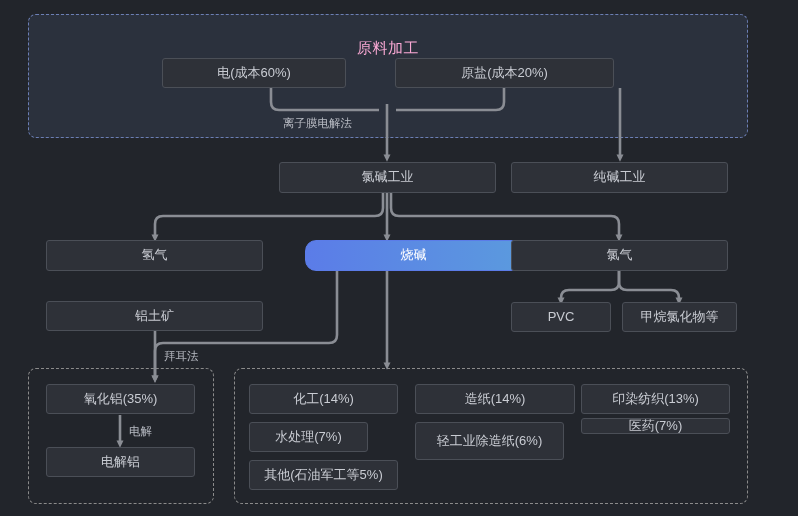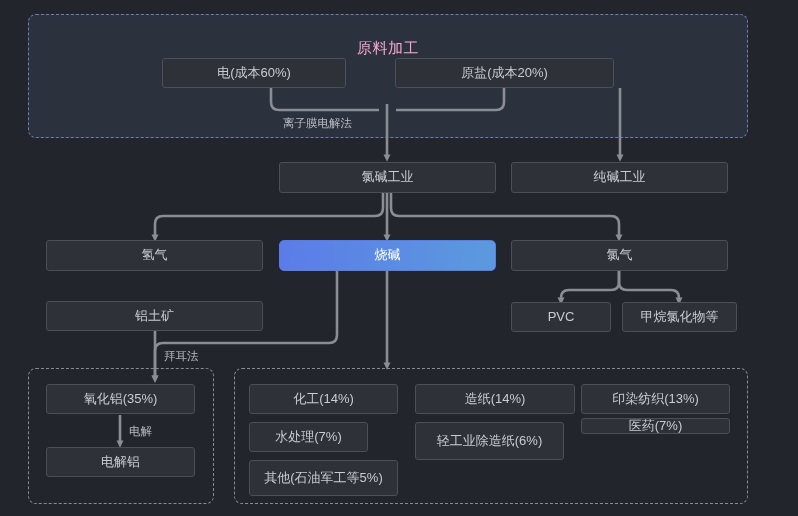--- a/index.html
+++ b/index.html
@@ -57,22 +57,23 @@
     display: flex;
     align-items: center;
     justify-content: center;
     text-align: center;
     line-height: 1.1;
     white-space: nowrap;
   }
   .node.highlight {
     background: linear-gradient(90deg, #5b7ce8 0%, #5b9ade 100%);
     border: 1px solid #5b7ce8;
-    border-radius: 5px;
+    border-radius: 11px;
     color: #ffffff;
+    margin-left: 26px;
   }
   .edge-label {
     position: absolute;
     color: #b9bcc4;
     font-size: 11.5px;
     white-space: nowrap;
   }
 </style>
 </head>
 <body>
@@ -144,15 +145,15 @@
 
   <div class="node" style="left:46px; top:384px; width:149px; height:30px;">氧化铝(35%)</div>
   <div class="node" style="left:46px; top:447px; width:149px; height:30px;">电解铝</div>
 
   <div class="node" style="left:249px; top:384px; width:149px; height:30px;">化工(14%)</div>
   <div class="node" style="left:415px; top:384px; width:160px; height:30px;">造纸(14%)</div>
   <div class="node" style="left:581px; top:384px; width:149px; height:30px;">印染纺织(13%)</div>
   <div class="node" style="left:249px; top:422px; width:119px; height:30px;">水处理(7%)</div>
   <div class="node" style="left:415px; top:422px; width:149px; height:38px;">轻工业除造纸(6%)</div>
   <div class="node" style="left:581px; top:418px; width:149px; height:16px;">医药(7%)</div>
-  <div class="node" style="left:249px; top:460px; width:149px; height:36px;">其他(石油军工等5%)</div>
+  <div class="node" style="left:249px; top:460px; width:149px; height:30px;">其他(石油军工等5%)</div>
 
 </div>
 
 </body></html>

